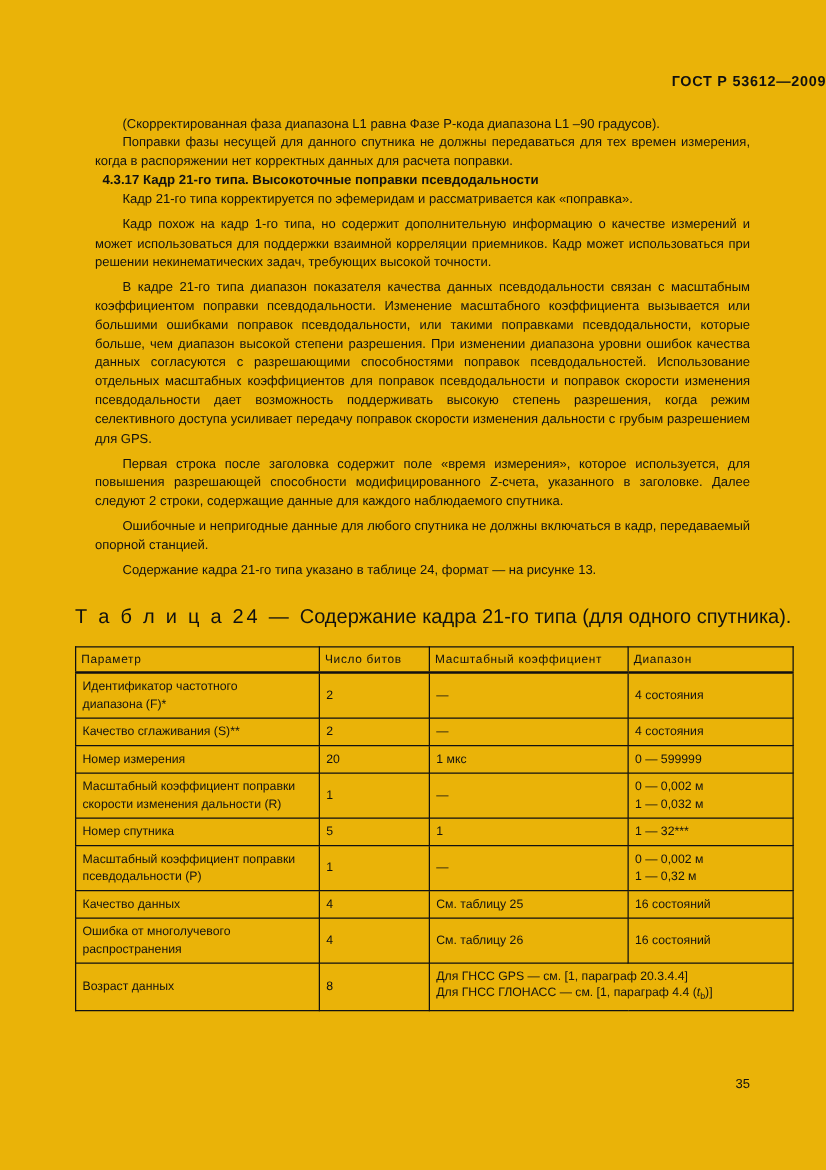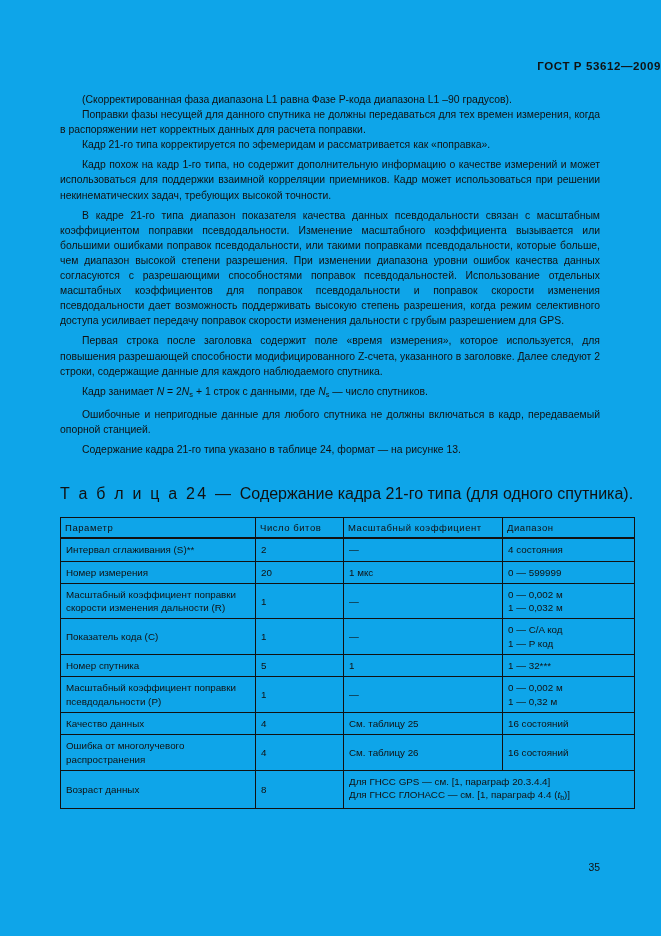--- a/index.html
+++ b/index.html
@@ -8,21 +8,21 @@
     background: #ffffff;
   }
   body {
     font-family: "Liberation Sans", sans-serif;
     color: #111111;
   }
   .page {
     position: relative;
     width: 661px;
     height: 936px;
-    background: #0ea5e9;
+    background: #eab308;
     overflow: hidden;
   }
   .content {
     position: absolute;
     left: 60px;
     top: 0;
     width: 540px;
   }
 
   
@@ -37,21 +37,21 @@
   }
 
   
   .body-block {
     position: absolute;
     left: 0;
     top: 92px;
     width: 540px;
   }
   p.para {
-    margin: 0 0 0 0;
+    margin: 0 0 0 16px;
     font-size: 10.4px;
     line-height: 15.1px;
     text-align: justify;
     text-justify: inter-word;
     hyphens: manual;
   }
   p.para.indent {
     text-indent: 22px;
   }
   p.gap-top { margin-top: 10px; }
@@ -137,71 +137,71 @@
   <div class="doc-header">ГОСТ Р 53612—2009</div>
 
   <div class="content">
 
     <div class="body-block">
 
       <p class="para indent">(Скорректированная фаза диапазона L1 равна Фазе Р-кода диапазона L1 –90 градусов).</p>
       <p class="para indent">Поправки фазы несущей для данного спутника не должны передаваться для тех времен измерения, когда в распоряжении нет корректных данных для расчета поправки.</p>
 
 
+      <h4 class="section-title gap-top">4.3.17 Кадр 21-го типа. Высокоточные поправки псевдодальности</h4>
 
       <p class="para indent">Кадр 21-го типа корректируется по эфемеридам и рассматривается как «поправка».</p>
       <p class="para indent gap-top-sm">Кадр похож на кадр 1-го типа, но содержит дополнительную информацию о качестве измерений и может использоваться для поддержки взаимной корреляции приемников. Кадр может использоваться при решении некинематических задач, требующих высокой точности.</p>
       <p class="para indent gap-top-sm">В кадре 21-го типа диапазон показателя качества данных псевдодальности связан с масштабным коэффициентом поправки псевдодальности. Изменение масштабного коэффициента вызывается или большими ошибками поправок псевдодальности, или такими поправками псевдодальности, которые больше, чем диапазон высокой степени разрешения. При изменении диапазона уровни ошибок качества данных согласуются с разрешающими способностями поправок псевдодальностей. Использование отдельных масштабных коэффициентов для поправок псевдодальности и поправок скорости изменения псевдодальности дает возможность поддерживать высокую степень разрешения, когда режим селективного доступа усиливает передачу поправок скорости изменения дальности с грубым разрешением для GPS.</p>
       <p class="para indent gap-top-sm">Первая строка после заголовка содержит поле «время измерения», которое используется, для повышения разрешающей способности модифицированного Z-счета, указанного в заголовке. Далее следуют 2 строки, содержащие данные для каждого наблюдаемого спутника.</p>
 
-      <p class="para indent gap-top-sm"><span>Кадр занимает </span><i class="var">N</i> = 2<i class="var">N</i><sub class="sb">s</sub> + 1<span> строк с данными, где </span><i class="var">N</i><sub class="sb">s</sub><span> — число спутников.</span></p>
 
       <p class="para indent gap-top-sm">Ошибочные и непригодные данные для любого спутника не должны включаться в кадр, передаваемый опорной станцией.</p>
       <p class="para indent gap-top-sm">Содержание кадра 21-го типа указано в таблице 24, формат — на рисунке 13.</p>
 
     </div>
 
     <div class="table-caption"><span class="tcap-word">Т а б л и ц а  24 — </span><span>Содержание кадра 21-го типа (для одного спутника).</span></div>
 
     <div class="tbl-wrap">
       <table class="gost">
         <thead>
           <tr>
             <th class="c1">Параметр</th>
             <th class="c2">Число битов</th>
             <th class="c3">Масштабный коэффициент</th>
             <th class="c4">Диапазон</th>
           </tr>
         </thead>
         <tbody>
           <tr>
-            <td class="c1 param-just two-line">Интервал сглаживания (S)**</td>
+            <td class="c1 param-just two-line">Идентификатор частотного
+диапазона (F)*</td>
+            <td class="c2">2</td>
+            <td class="c3">—</td>
+            <td class="c4 two-line">4 состояния</td>
+          </tr>
+          <tr>
+            <td class="c1 param-just two-line">Качество сглаживания (S)**</td>
             <td class="c2">2</td>
             <td class="c3">—</td>
             <td class="c4 two-line">4 состояния</td>
           </tr>
           <tr>
             <td class="c1 param-just two-line">Номер измерения</td>
             <td class="c2">20</td>
             <td class="c3">1 мкс</td>
             <td class="c4 two-line">0 — 599999</td>
           </tr>
           <tr>
             <td class="c1 param-just two-line">Масштабный  коэффициент поправки скорости изменения дальности (R)</td>
             <td class="c2">1</td>
             <td class="c3">—</td>
             <td class="c4 two-line">0 — 0,002 м
 1 — 0,032 м</td>
-          </tr>
-          <tr>
-            <td class="c1 param-just two-line">Показатель кода (C)</td>
-            <td class="c2">1</td>
-            <td class="c3">—</td>
-            <td class="c4 two-line">0 — C/A код
-1 — P код</td>
           </tr>
           <tr>
             <td class="c1 param-just two-line">Номер  спутника</td>
             <td class="c2">5</td>
             <td class="c3">1</td>
             <td class="c4 two-line">1 — 32***</td>
           </tr>
           <tr>
             <td class="c1 param-just two-line">Масштабный коэффициент поправки псевдодальности (P)</td>
             <td class="c2">1</td>

